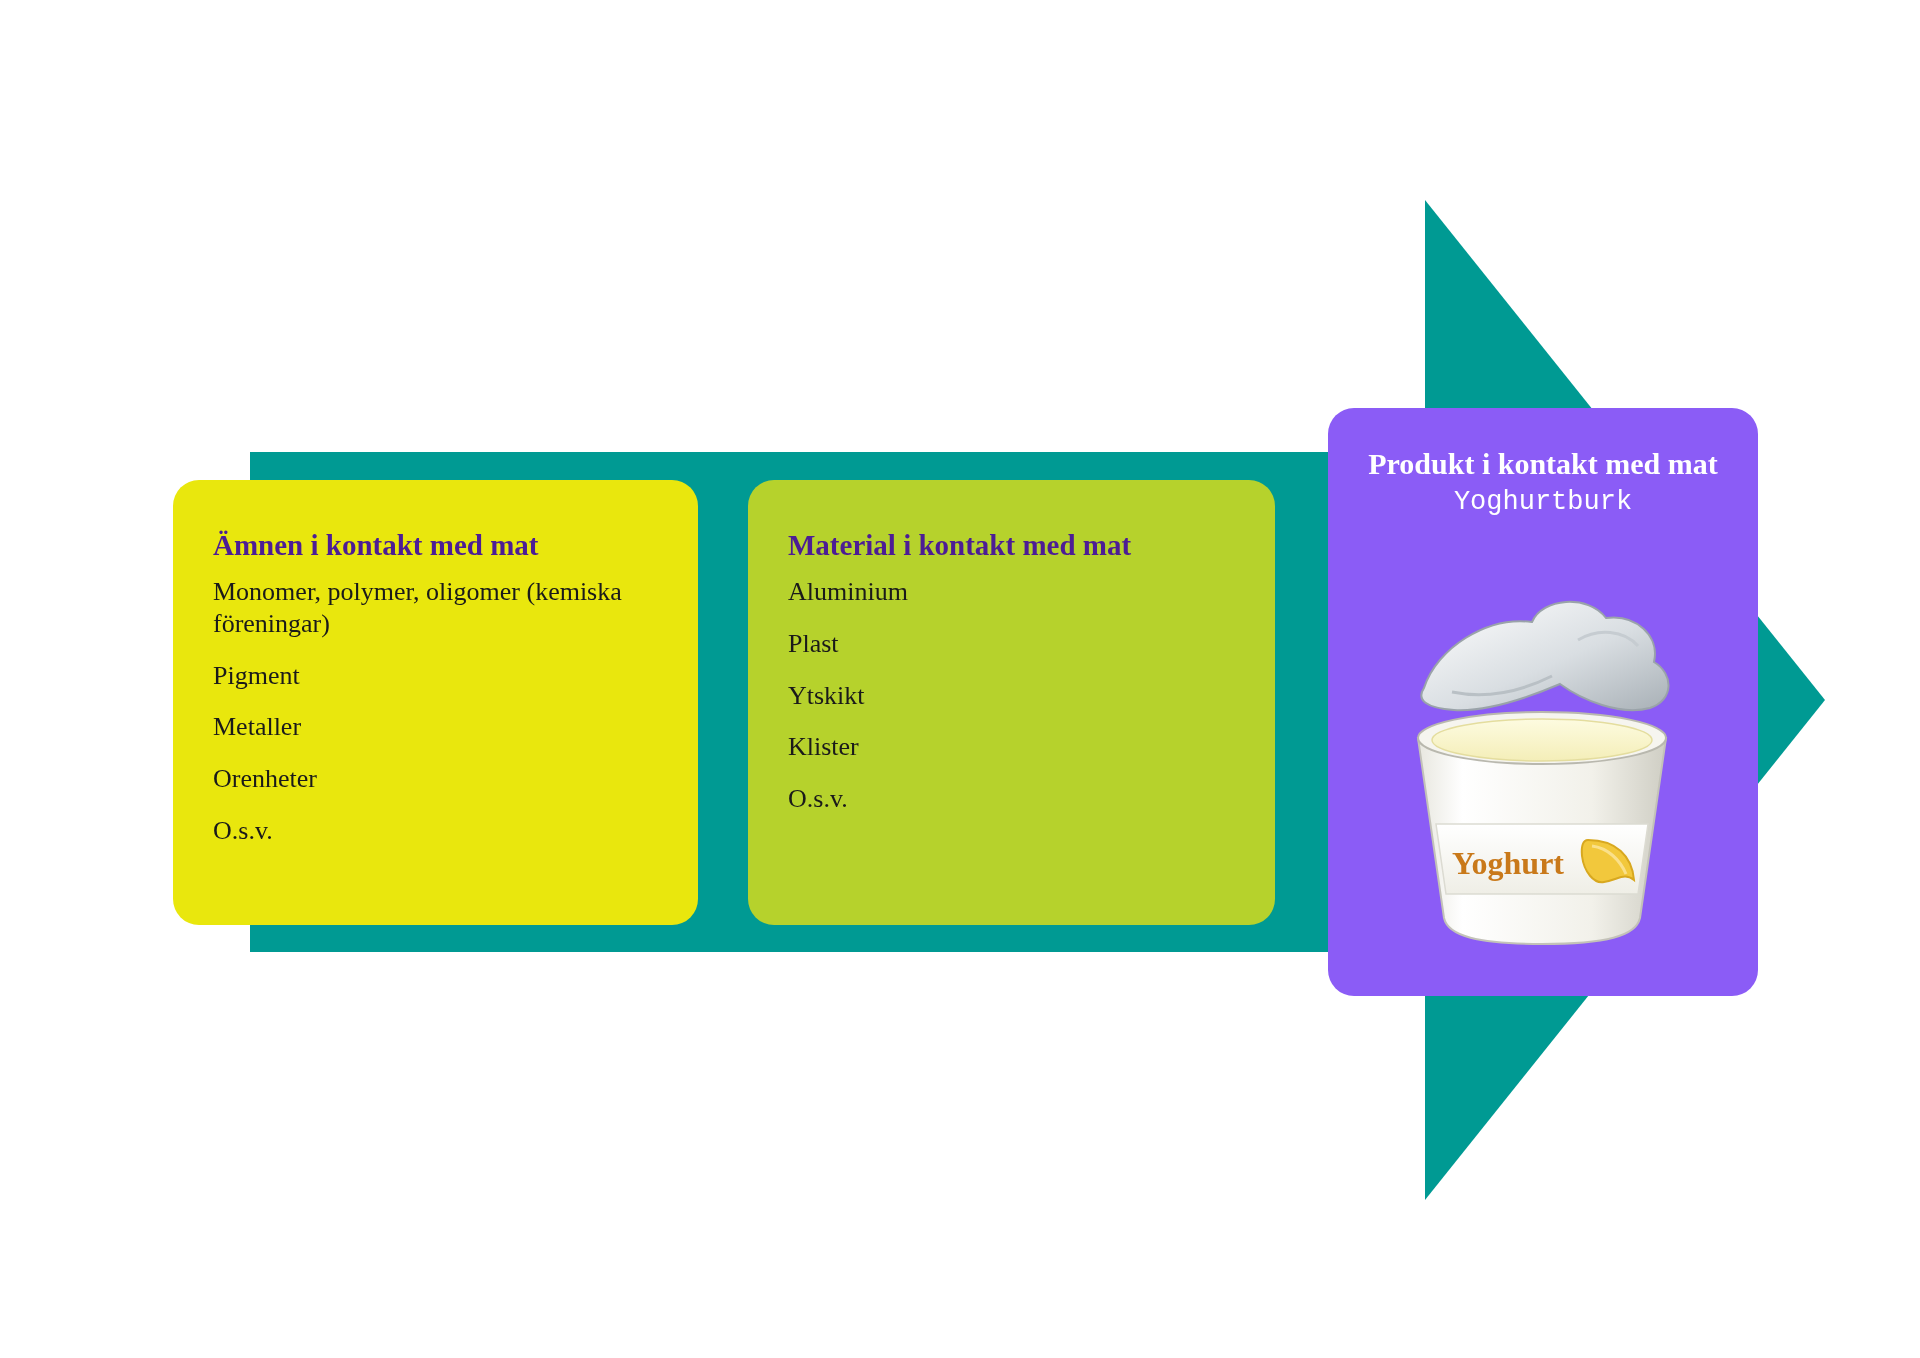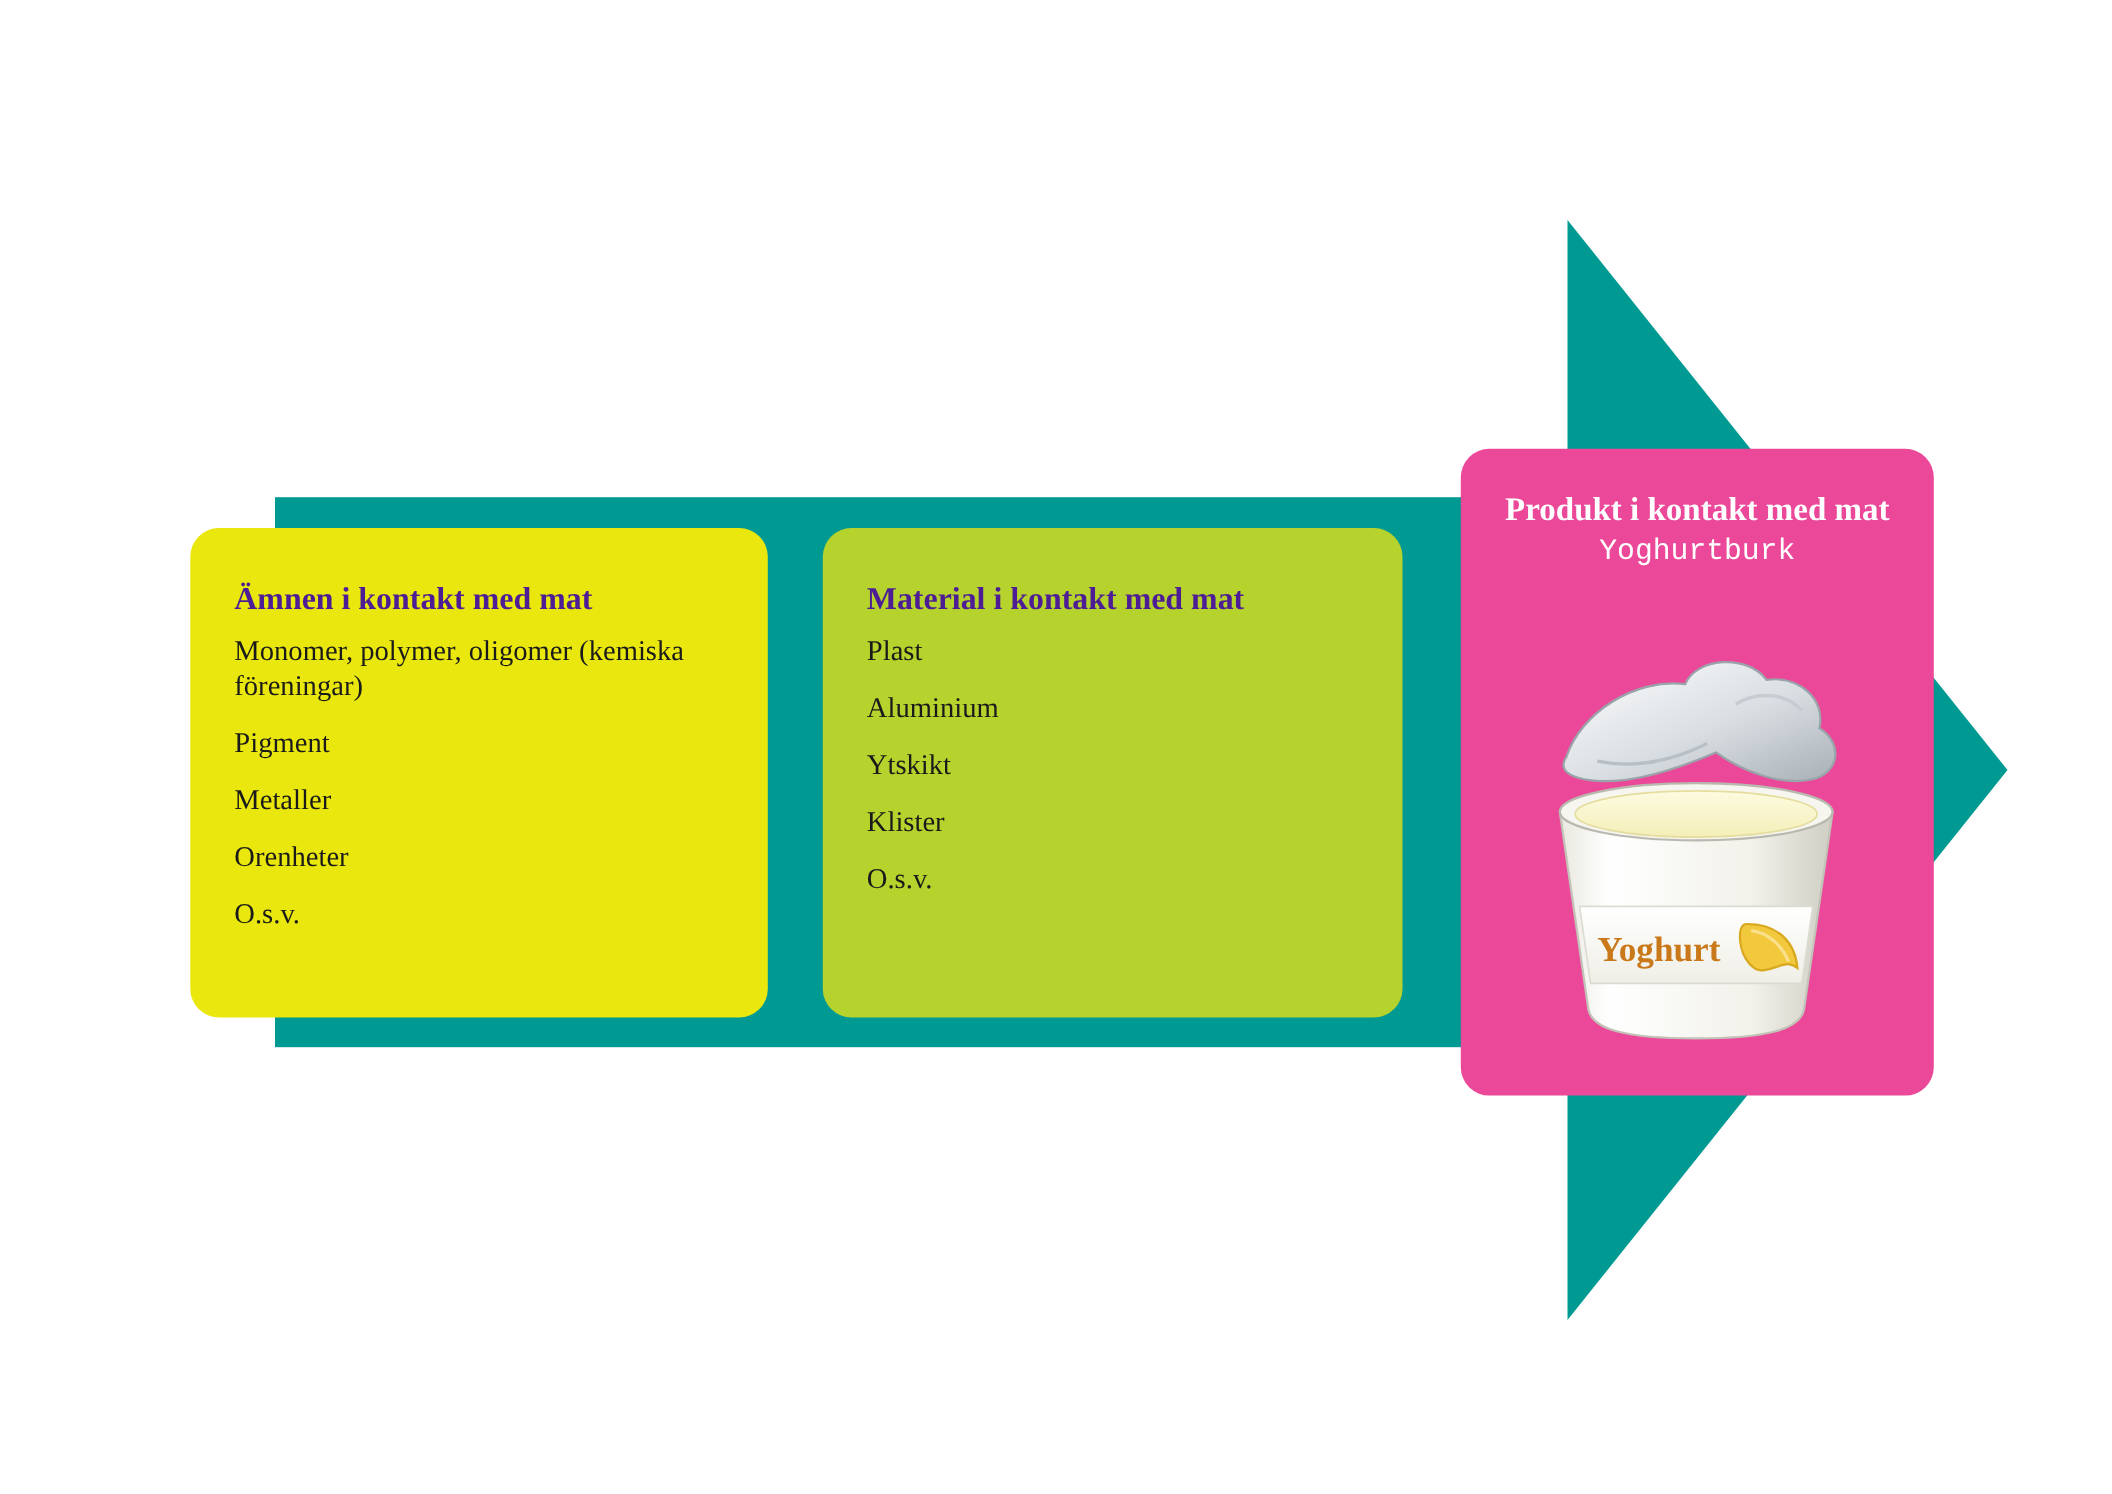--- a/index.html
+++ b/index.html
@@ -62,21 +62,21 @@
     width: 527px;
     height: 445px;
     background: #b6d22c;
     padding: 48px 40px 16px 40px;
   }
   .card-dark {
     left: 1328px;
     top: 408px;
     width: 430px;
     height: 588px;
-    background: #ec4899;
+    background: #8b5cf6;
     padding: 38px 26px 0 26px;
     text-align: center;
   }
 
   .card-title {
     font-family: "Liberation Serif", serif;
     font-weight: bold;
     font-size: 29px;
     color: #4c1d95;
     margin: 0 0 14px 0;
@@ -153,22 +153,22 @@
       <li>Pigment</li>
       <li>Metaller</li>
       <li>Orenheter</li>
       <li>O.s.v.</li>
     </ul>
   </div>
 
   <div class="card card-green">
     <h2 class="card-title">Material i kontakt med mat</h2>
     <ul class="item-list">
+      <li>Aluminium</li>
       <li>Plast</li>
-      <li>Aluminium</li>
       <li>Ytskikt</li>
       <li>Klister</li>
       <li>O.s.v.</li>
     </ul>
   </div>
 
   <div class="card card-dark">
     <h2 class="card-title card-title-white">Produkt i kontakt med mat</h2>
     <p class="card-subtitle">Yoghurtburk</p>
   </div>

